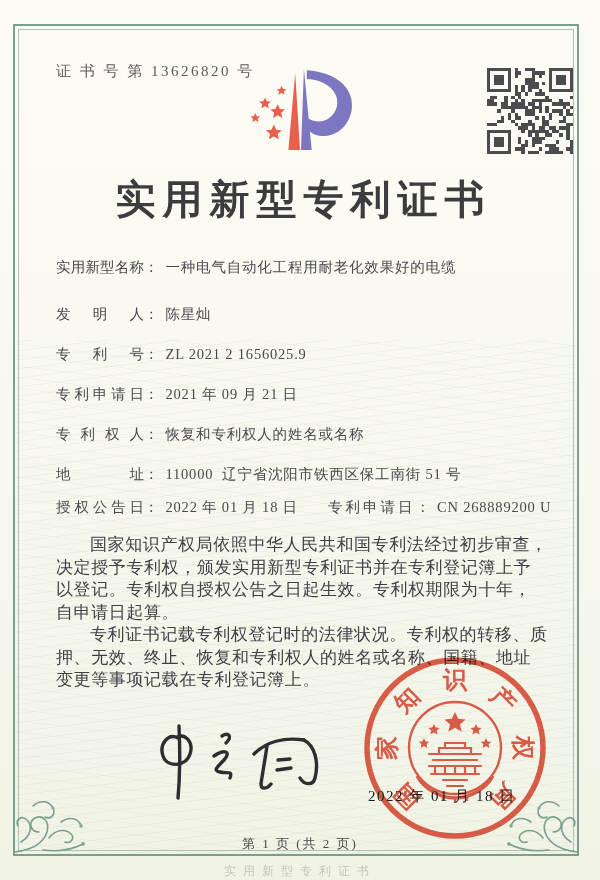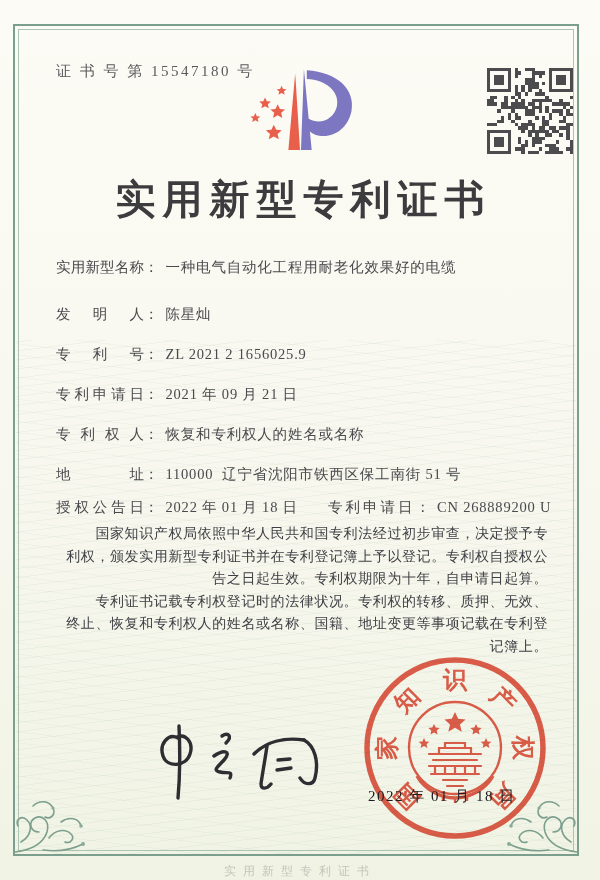--- a/index.html
+++ b/index.html
@@ -53,22 +53,22 @@
   .flabel {
     display:inline-block; width:88px; text-align:justify; text-align-last:justify;
     vertical-align:top;
   }
   .colon { display:inline-block; }
   .fvalue { display:inline-block; margin-left:7px; white-space:pre-wrap; letter-spacing:.8px; }
   .second-field { position:absolute; left:272px; top:0; }
   .second-field .flabel2 { letter-spacing:3px; }
 
   .paragraphs {
-    position:absolute; left:56px; top:523px; width:492px;
-    font-size:14px; line-height:22.5px; color:#3f3f45; letter-spacing:.6px;text-align:right;
+    position:absolute; left:56px; top:534px; width:492px;
+    font-size:17px; line-height:22.5px; color:#3f3f45; letter-spacing:.6px;
   }
   .paragraphs p { text-indent:2em; }
 
   .signer { position:absolute; left:56px; top:743px; font-size:16px; color:#333336; line-height:30px; font-weight:600;}
   .signature { position:absolute; left:148px; top:718px; }
 
   .seal { position:absolute; left:360px; top:653px; width:190px; height:190px; mix-blend-mode:multiply; opacity:.95;}
   .seal-date {
     position:absolute; left:368px; top:787px; z-index:5;
     font-size:15px; color:#1d1d20; letter-spacing:1.5px; white-space:nowrap;
@@ -119,21 +119,21 @@
         <path d="M48,30 C56,24 66,26 68,34"></path>
       </g>
       <g fill="#8aab99">
         <circle cx="70" cy="52" r="2"></circle>
           <circle cx="68" cy="34" r="1.8"></circle>
           <circle cx="40" cy="16" r="1.6"></circle>
       </g>
     </svg>
   </div>
 
-  <div class="cert-number">证 书 号 第 15547180 号</div>
+  <div class="cert-number">证 书 号 第 13626820 号</div>
 
   <svg class="logo" viewBox="0 0 140 110">
 
     <path d="M76,10 C108,12 126,30 122,52 C118,72 100,82 84,76 C76,73 73,65 78,60 C90,67 104,60 107,47 C110,32 96,20 76,19 Z" fill="#7d76c1"></path>
     <polygon points="73,9 70,92 81,92" fill="#7d76c1"></polygon>
 
     <polygon points="64,13 57,92 69,92" fill="#e8604c"></polygon>
 
     <g fill="#e8604c">
       <path d="M50,26 l1.5,3.2 3.5,.3 -2.6,2.3 .8,3.4 -3.2-1.8 -3.2,1.8 .8-3.4 -2.6-2.3 3.5-.3 Z"></path>
@@ -525,16 +525,17 @@
     <g stroke="#e25745" fill="none" stroke-width="2.2" stroke-linecap="round">
       <path d="M-26,6 L26,6 M-22,12 L22,12 M-26,18 L26,18"></path>
       <path d="M-16,6 L-16,0 L16,0 L16,6 M-10,0 L-10,-5 L10,-5 L10,0"></path>
       <path d="M-20,18 L-20,26 M-10,18 L-10,26 M0,18 L0,26 M10,18 L10,26 M20,18 L20,26 M-24,26 L24,26"></path>
       <path d="M-12,32 L12,32 M-8,38 L8,38"></path>
     </g>
   </svg>
 
   <div class="seal-date">2022 年 01 月 18 日</div>
 
+  <div class="footer-page">第 1 页 (共 2 页)</div>
 
   <div class="ghost-text">实用新型专利证书</div>
 
 </div>
 
 </body></html>

